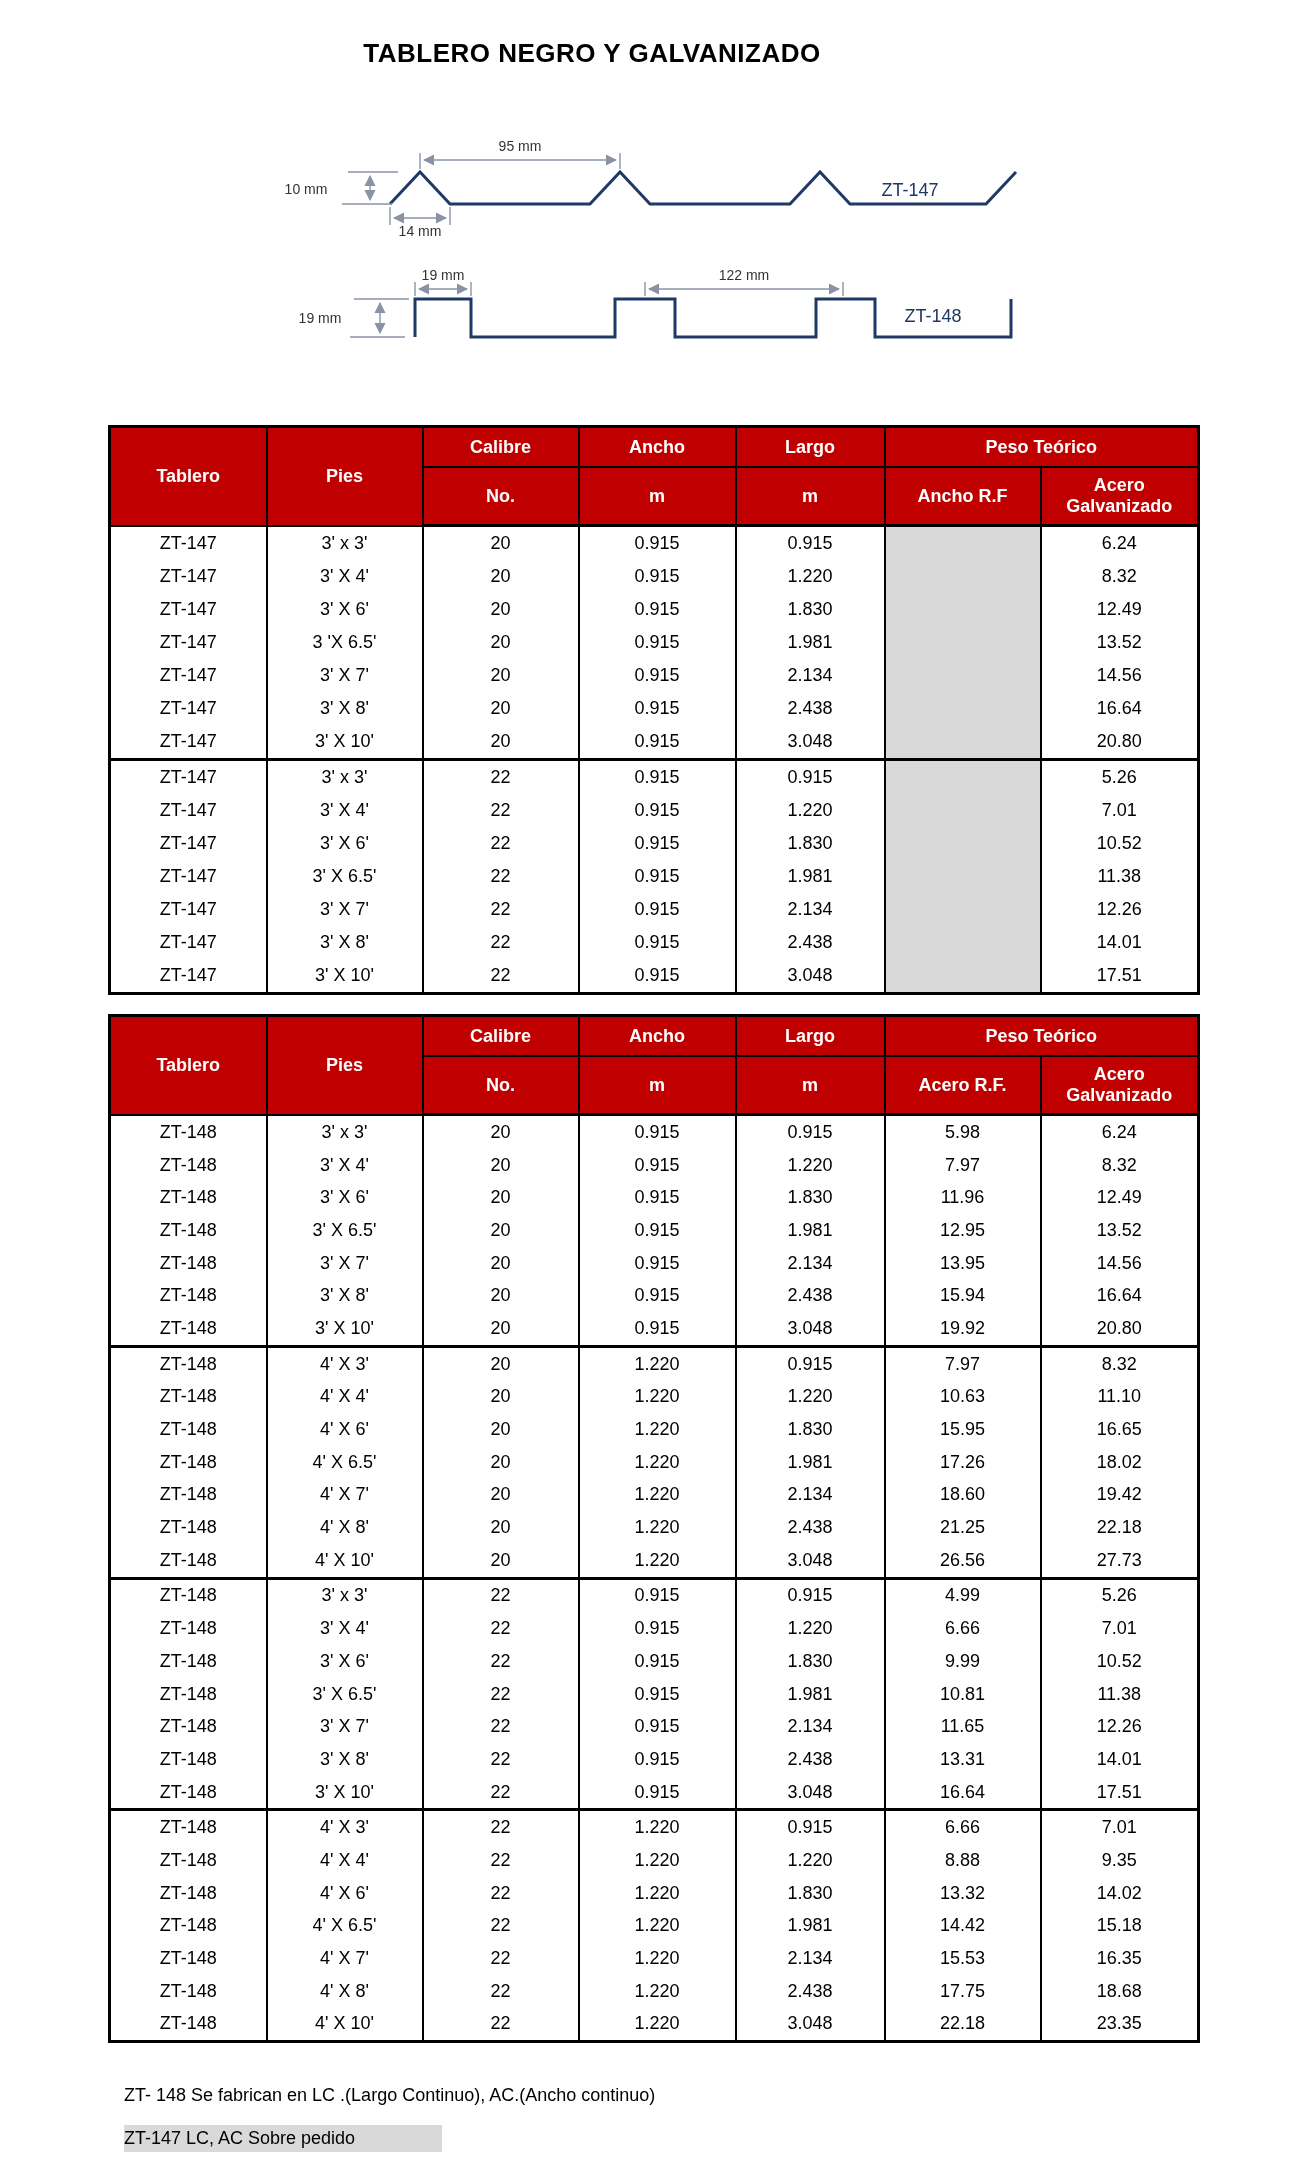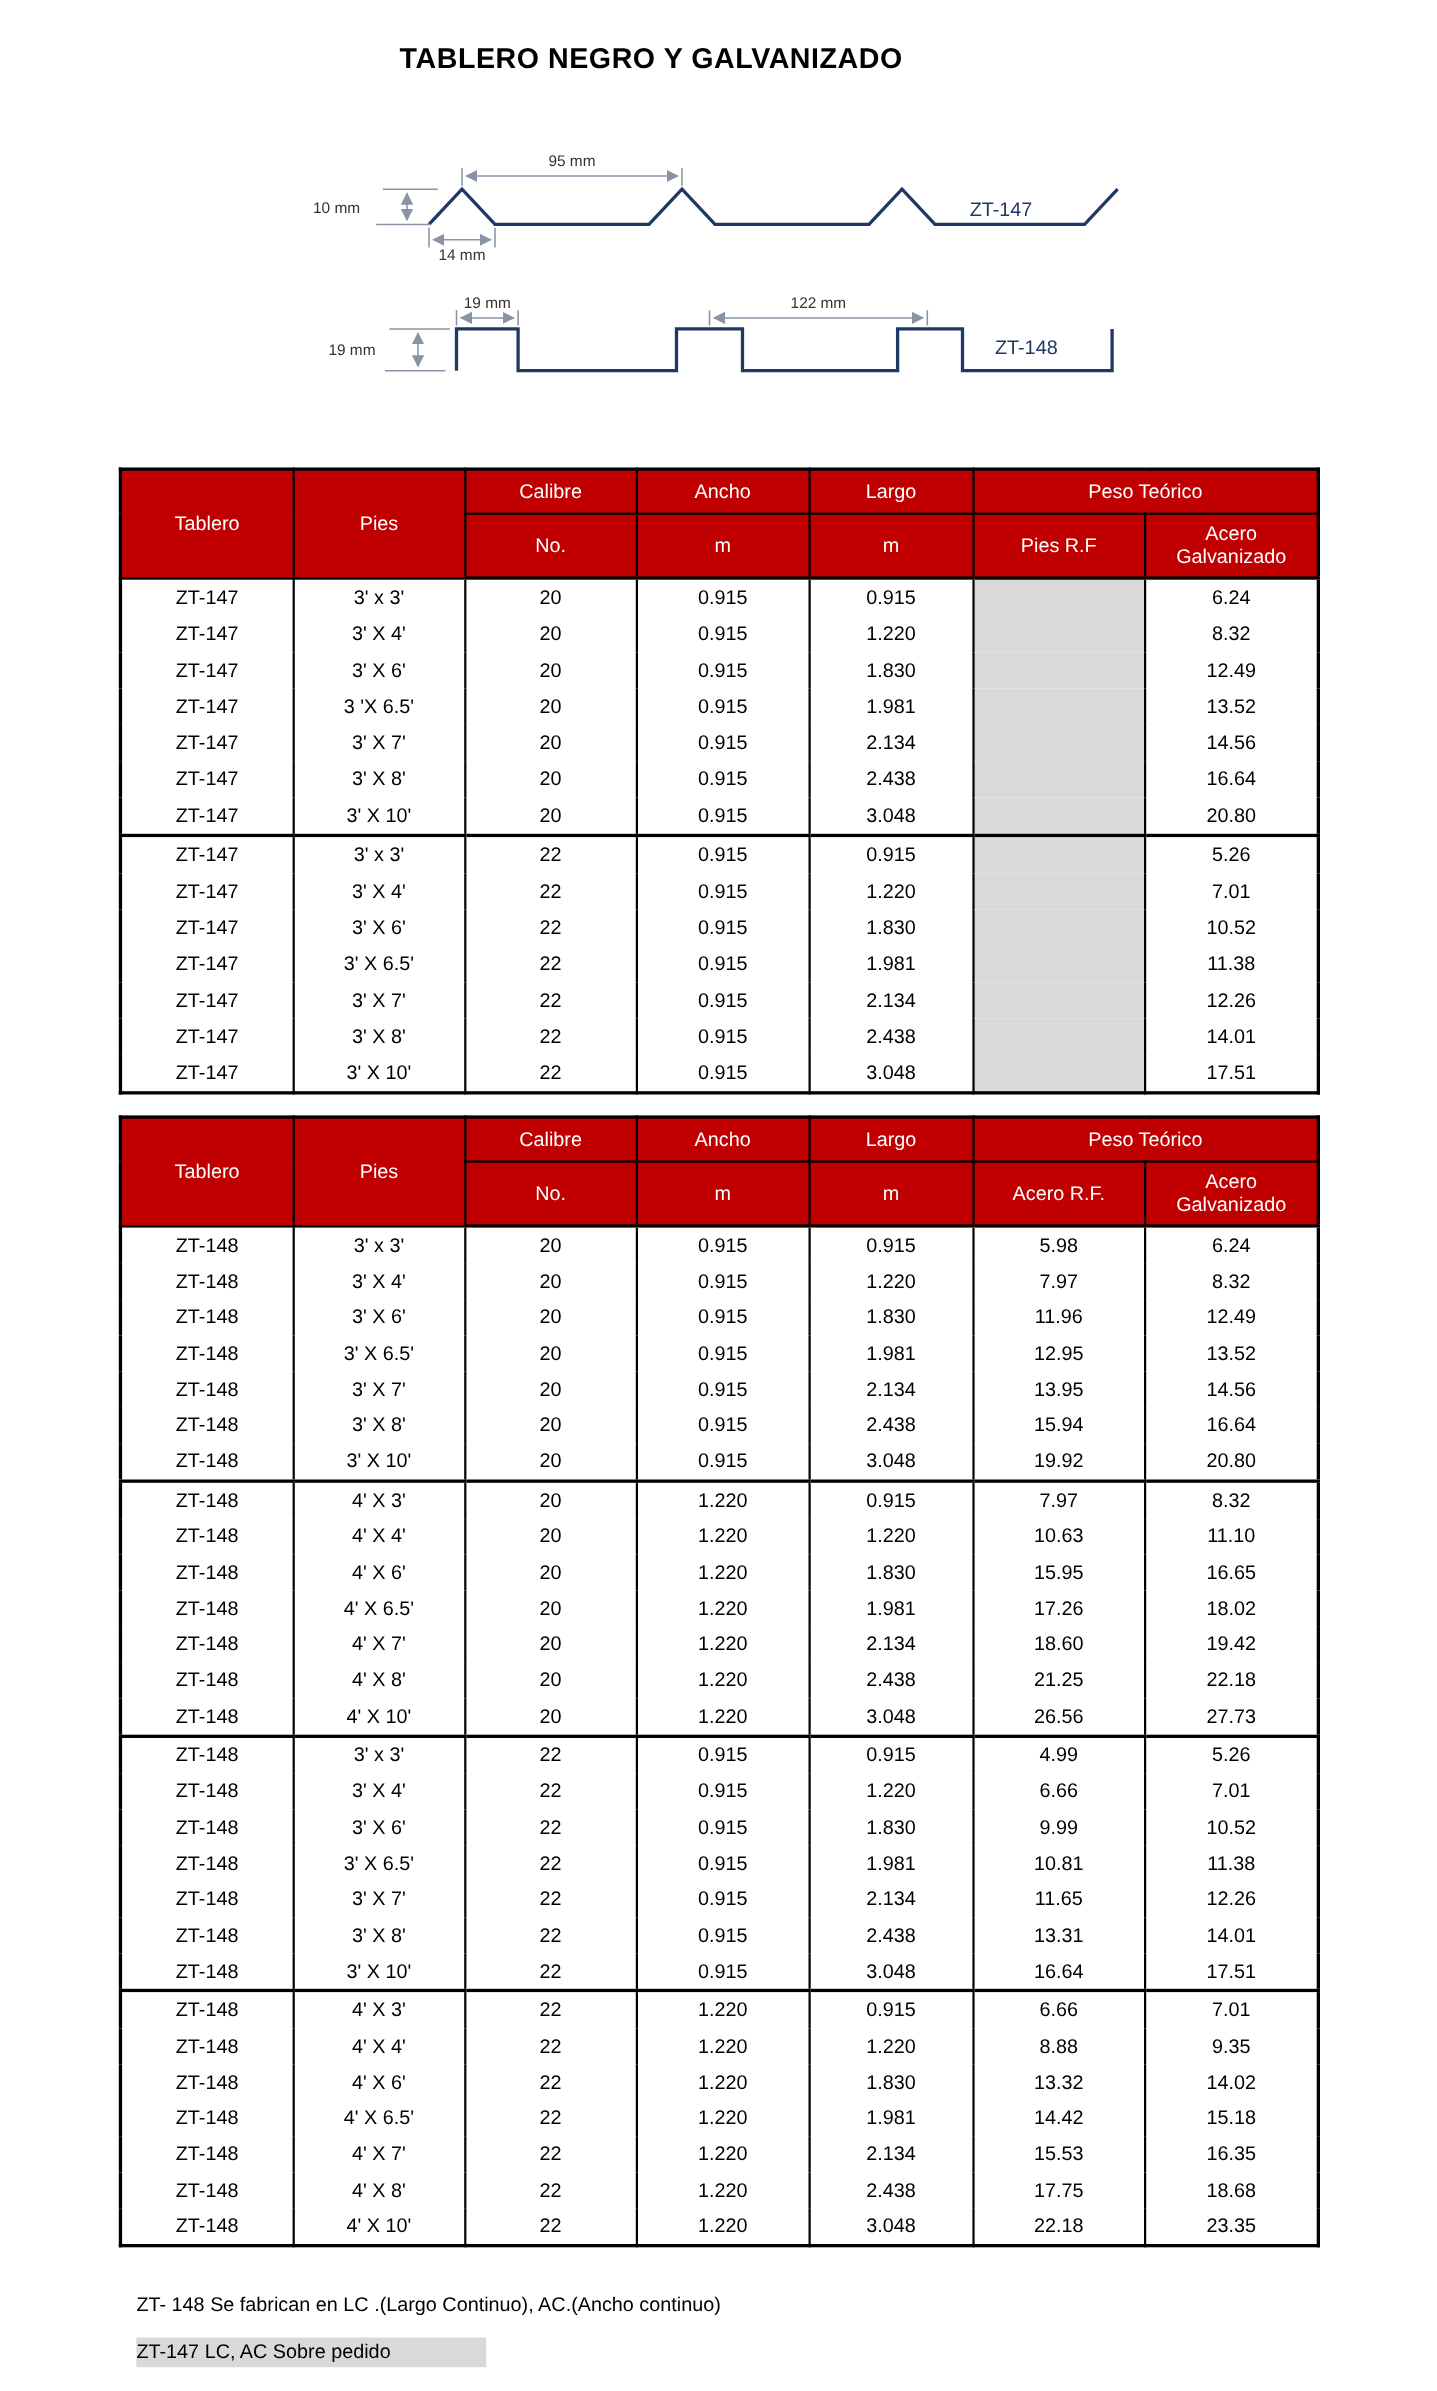--- a/index.html
+++ b/index.html
@@ -9,21 +9,21 @@
          font-size:26px;font-weight:bold;letter-spacing:.5px;}
 
   svg.diagram{position:absolute;overflow:visible;}
   .profile{fill:none;stroke:#1F3864;stroke-width:3;stroke-linejoin:miter;}
   .dim{stroke:#8a93a6;stroke-width:1.4;fill:none;}
   .dimtext{font-family:"Liberation Sans",sans-serif;font-size:14px;fill:#333;text-anchor:middle;}
   .plabel{font-family:"Liberation Sans",sans-serif;font-size:18px;fill:#1F3864;text-anchor:middle;}
 
   table.dtable{position:absolute;left:108px;width:1089px;border-collapse:collapse;table-layout:fixed;
                border:3px solid #000;font-size:18px;}
-  .dtable th{background:#C00000;color:#fff;border:2px solid #000;font-weight:normal;
+  .dtable th{background:#C00000;color:#fff;border:2px solid #000;font-weight:bold;
              text-align:center;padding:0 4px;}
   .dtable thead tr.h1 th{height:38px;}
   .dtable thead tr.h2 th{height:56px;border-bottom:3px solid #000;}
   .dtable th.span2{height:auto;}
   .dtable td{border-left:2px solid #000;border-right:2px solid #000;text-align:center;
              padding:0;height:33px;}
   table.t2 td{height:32.7px;}
   .dtable td.gray-col{background:#D9D9D9;}
   .dtable tr.sec-start td{border-top:3px solid #000;}
 
@@ -100,21 +100,21 @@
       <th rowspan="2" class="span2">Pies</th>
       <th>Calibre</th>
       <th>Ancho</th>
       <th>Largo</th>
       <th colspan="2">Peso Teórico</th>
     </tr>
     <tr class="h2">
       <th>No.</th>
       <th>m</th>
       <th>m</th>
-      <th>Pies R.F</th>
+      <th>Ancho R.F</th>
       <th>Acero Galvanizado</th>
     </tr>
   </thead>
   <tbody>
       <tr>
         <td>ZT-147</td>
         <td>3' x  3'</td>
         <td>20</td>
         <td>0.915</td>
         <td>0.915</td>

